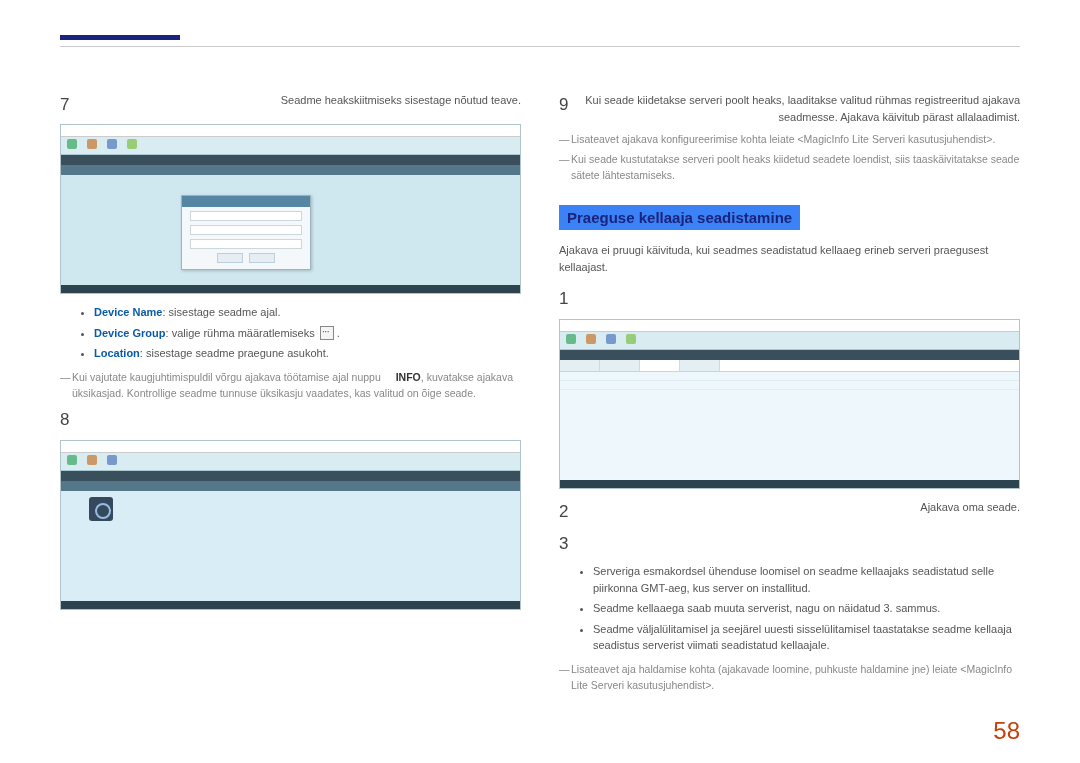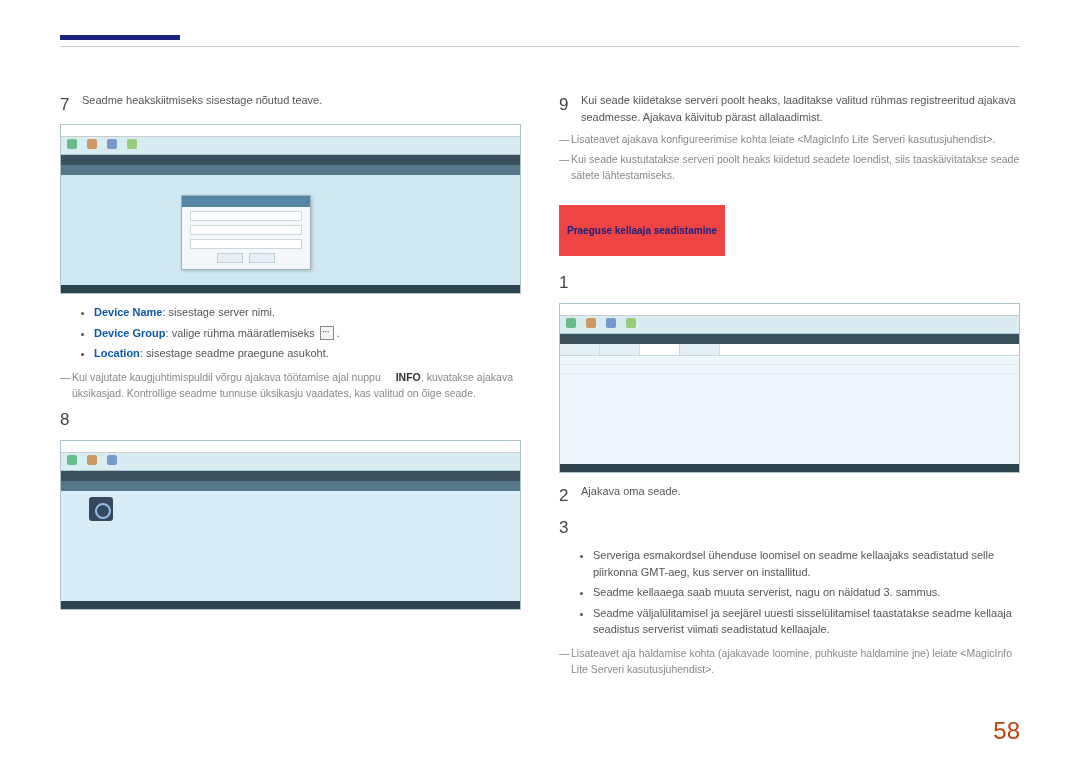--- a/index.html
+++ b/index.html
@@ -44,21 +44,21 @@
     align-items: flex-start;
     line-height: 1.55;
   }
   .step-num {
     font-size: 17px;
     color: #444;
     width: 22px;
     flex-shrink: 0;
     font-weight: 400;
   }
-  .step-body { flex: 1; color: #555; }
+  .step-body { flex: 1; color: #555; text-align: right; }
   .img-placeholder {
     background: linear-gradient(#c8e5ef, #c8e5ef);
     border: 1px solid #b0c4cc;
     margin: 6px 0 10px 0;
     position: relative;
     overflow: hidden;
   }
   .img-topbar { height: 12px; background: #fff; border-bottom:1px solid #ccc; }
   .img-iconbar { height: 18px; background: #d9ecf2; border-bottom:1px solid #a9c8d2; display:flex; gap:10px; padding:2px 6px;}
   .ic { width:10px;height:10px;border-radius:2px;background:#6b8; }
@@ -91,25 +91,25 @@
     display:inline-block; width:14px;height:14px; border:1px solid #888;
     vertical-align:-3px; background:#f4f4f4; position:relative; margin-left:2px;
   }
   .sq-btn::before { content:"···"; position:absolute; left:1px; top:-3px; font-size:10px; color:#555; letter-spacing:-1px;}
   .dash-note {
     display:flex; margin:4px 0; color:#888; font-size:10.5px; line-height:1.5;
   }
   .dash-note .dash { width:12px; flex-shrink:0; }
   .highlight-h {
     display:inline-block;
-    background: #ef4444;
+    background: #3b82f6;
     color: #1a237e;
     font-weight: bold;
-    font-size: 10px;
-    padding: 20px 8px;
+    font-size: 15px;
+    padding: 4px 8px;
     margin: 18px 0 8px 0;
   }
   .para { color:#555; line-height:1.55; margin: 4px 0 10px 0;}
   .bold { font-weight: bold; color:#333;padding-left:12px; }
   .pagenum {
     position:absolute; right:60px; bottom:18px;
     font-size: 24px; color:#c2410c; font-weight:300;
   }
 </style>
 </head>
@@ -147,21 +147,21 @@
               <div class="dbtn"></div>
               <div class="dbtn"></div>
             </div>
         </div>
       </div>
       <div class="img-footbar"></div>
     </div>
 
     <ul class="bullet-list">
       <li>
-        <span class="blue">Device Name</span><span>: sisestage server nimi.</span>
+        <span class="blue">Device Name</span><span>: sisestage seadme ajal.</span>
       </li>
       <li>
         <span class="blue">Device Group</span><span>: valige rühma määratlemiseks </span><span class="sq-btn"></span> .
       </li>
       <li>
         <span class="blue">Location</span><span>: sisestage seadme praegune asukoht.</span>
       </li>
     </ul>
 
     <div class="dash-note">
@@ -205,20 +205,21 @@
     </div>
     <div class="dash-note">
       <span class="dash">―</span>
       <span>Kui seade kustutatakse serveri poolt heaks kiidetud seadete loendist, siis taaskäivitatakse seade sätete lähtestamiseks.</span>
     </div>
 
     <div>
       <span class="highlight-h">Praeguse kellaaja seadistamine</span>
     </div>
 
+    <p class="para">Ajakava ei pruugi käivituda, kui seadmes seadistatud kellaaeg erineb serveri praegusest kellaajast.</p>
 
     <div class="step">
       <div class="step-num">1</div>
     </div>
 
     <div class="img-placeholder img-c">
       <div class="img-topbar"></div>
       <div class="img-iconbar">
           <span class="ic"></span>
           <span class="ic" style="background:#c96"></span>

